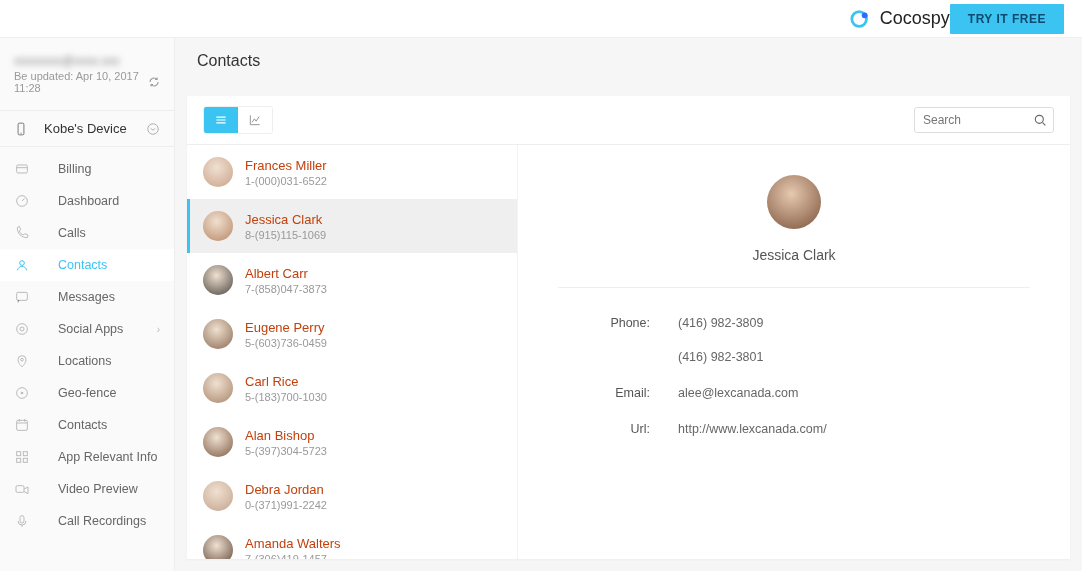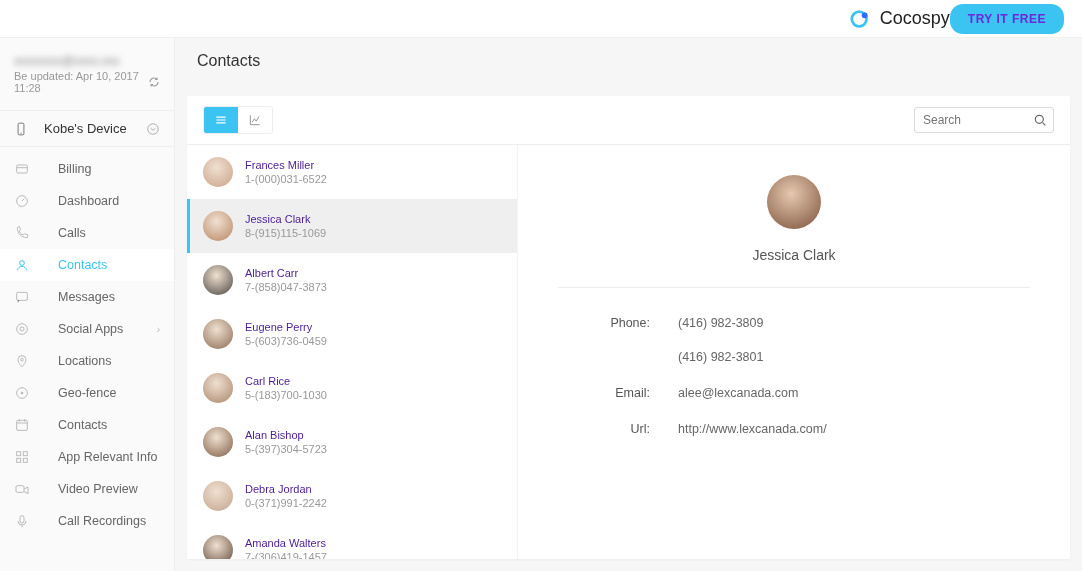--- a/index.html
+++ b/index.html
@@ -1,21 +1,21 @@
 <!DOCTYPE html>
 <html><head>
 <meta charset="utf-8">
 <style>
 *{margin:0;padding:0;box-sizing:border-box;font-family:Arial,Helvetica,sans-serif}
 body{background:#fff;color:#333;font-size:13px;width:1082px;height:571px;overflow:hidden}
 .topbar{height:38px;display:flex;align-items:center;justify-content:flex-end;padding:0 18px;border-bottom:1px solid #f0f0f0}
 .brand{display:flex;align-items:center;gap:8px}
 .brand .logo{width:22px;height:22px}
 .brand .name{font-size:18px;font-weight:500;color:#222}
-.try-btn{background:#3bc4f2;color:#6d28d9;border:none;padding:8px 18px;font-size:12px;font-weight:700;letter-spacing:.5px;border-radius:13px;cursor:pointer}
+.try-btn{background:#3bc4f2;color:#0c4a6e;border:none;padding:8px 18px;font-size:12px;font-weight:700;letter-spacing:.5px;border-radius:1px;cursor:pointer}
 .shell{display:flex;height:533px}
 .sidebar{width:175px;background:#fafafa;border-right:1px solid #eee;overflow-y:auto;padding-top:10px}
 .sb-head{padding:6px 14px}
 .sb-blur{filter:blur(3px);color:#888;font-size:12px;margin-bottom:2px}
 .sb-upd{display:flex;align-items:center;justify-content:space-between;color:#999;font-size:11px;margin-bottom:10px}
 .dev-row{display:flex;align-items:center;justify-content:space-between;padding:10px 14px;border-top:1px solid #eee;border-bottom:1px solid #eee}
 .dev-row .dleft{display:flex;align-items:center;gap:16px;font-size:13px;color:#333}
 .nav{list-style:none;margin-top:6px}
 .nav li{display:flex;align-items:center;gap:28px;padding:8px 14px;color:#666;font-size:12.5px;cursor:pointer}
 .nav li .nicon{width:16px;height:16px;color:#bbb;flex-shrink:0}
@@ -32,21 +32,21 @@
 .search{position:relative}
 .search input{width:140px;height:26px;border:1px solid #ddd;border-radius:3px;padding:0 28px 0 8px;font-size:12px}
 .search .sicon{position:absolute;right:6px;top:5px;width:16px;height:16px;color:#666}
 .content{flex:1;display:flex;overflow:hidden}
 .list{width:330px;overflow-y:auto;position:relative;height:100%}
 .list::-webkit-scrollbar{width:6px}
 .list::-webkit-scrollbar-thumb{background:#ccc;border-radius:3px}
 .litem{display:flex;align-items:center;gap:12px;padding:12px 16px;cursor:pointer}
 .litem.sel{background:#efefef;border-left:3px solid #3bc4f2;padding-left:13px}
 .litem .av{width:30px;height:30px;border-radius:50%;background:#ccc;flex-shrink:0;background-size:cover}
-.litem .ln{font-size:11px;color:#4c1d95;margin-bottom:2px}
+.litem .ln{font-size:13px;color:#c2410c;margin-bottom:2px}
 .litem .lp{font-size:11px;color:#999}
 .detail{flex:1;padding:20px 40px;overflow-y:auto;border-left:1px solid #f3f3f3}
 .detail .dav{width:54px;height:54px;border-radius:50%;background:#ccc;margin:10px auto 18px;display:block;background-size:cover}
 .detail .dname{text-align:center;color:#555;font-size:14px;margin-bottom:24px}
 .detail hr{border:none;border-top:1px solid #eee;margin-bottom:28px}
 .drow{display:flex;margin-bottom:22px;font-size:12.5px}
 .drow .dl{width:120px;color:#555;text-align:right;padding-right:28px}
 .drow .dv{color:#666}
 .drow .dv div{margin-bottom:20px}
 .drow .dv div:last-child{margin-bottom:0}

